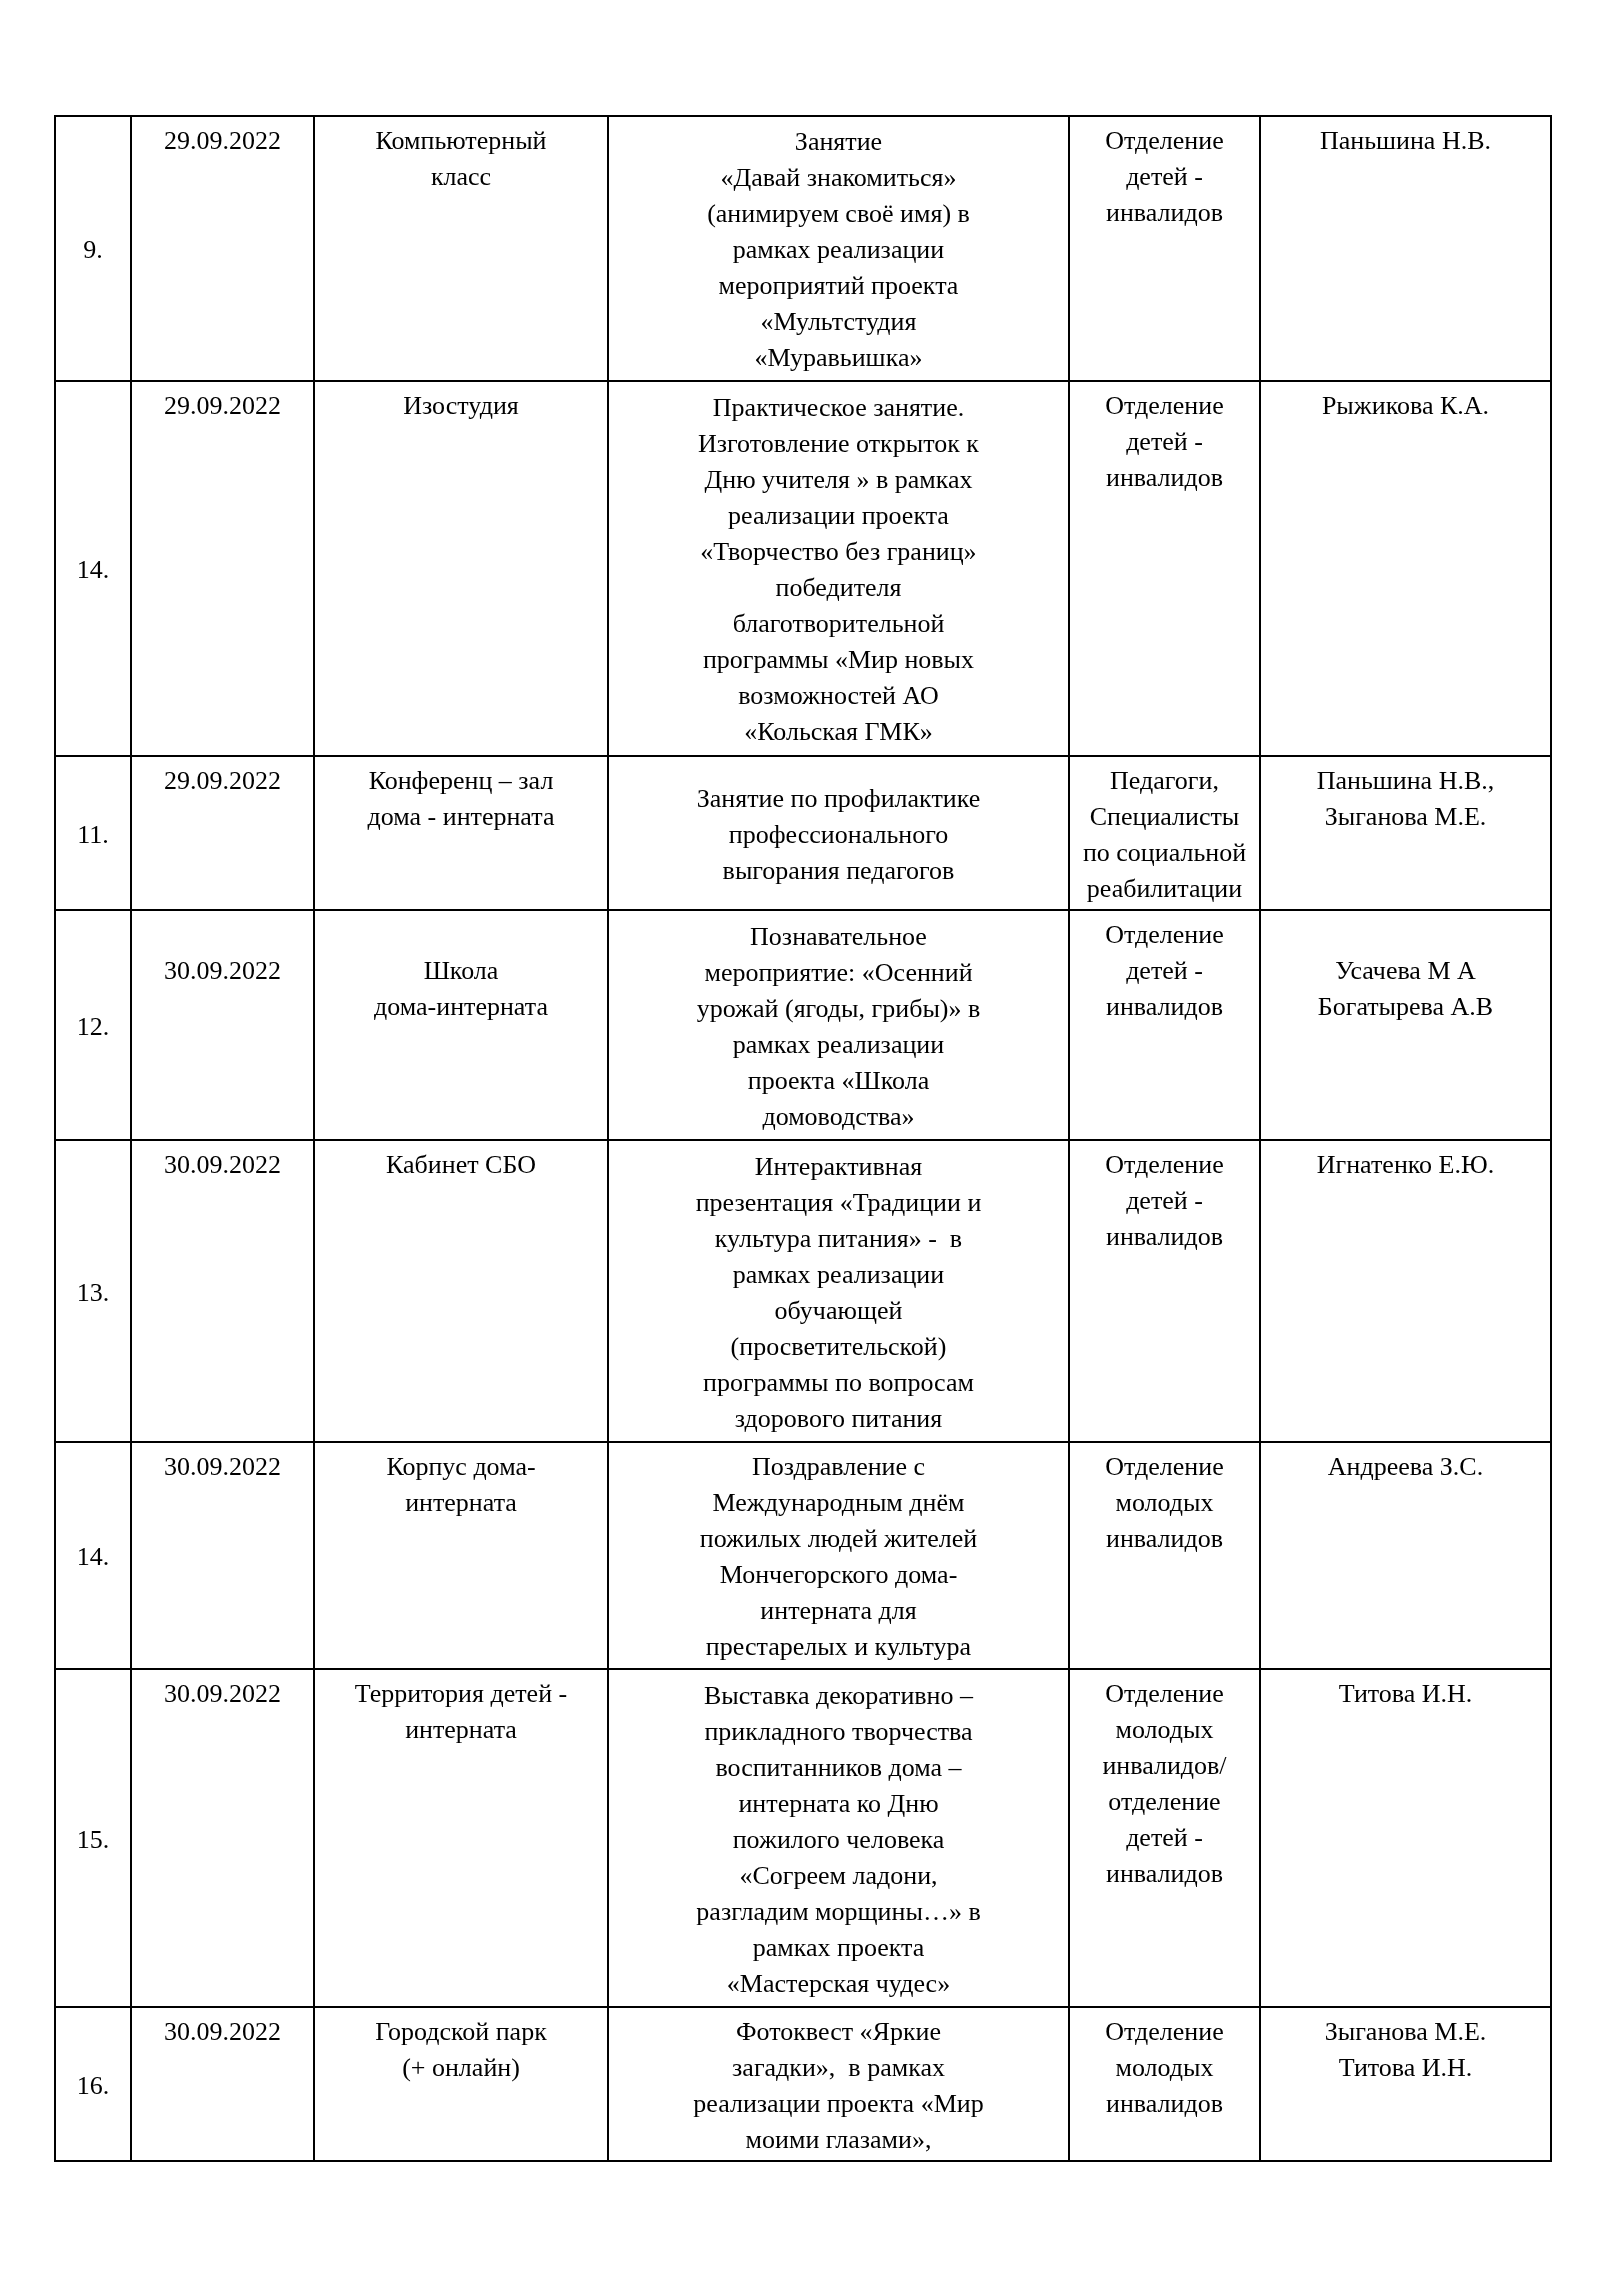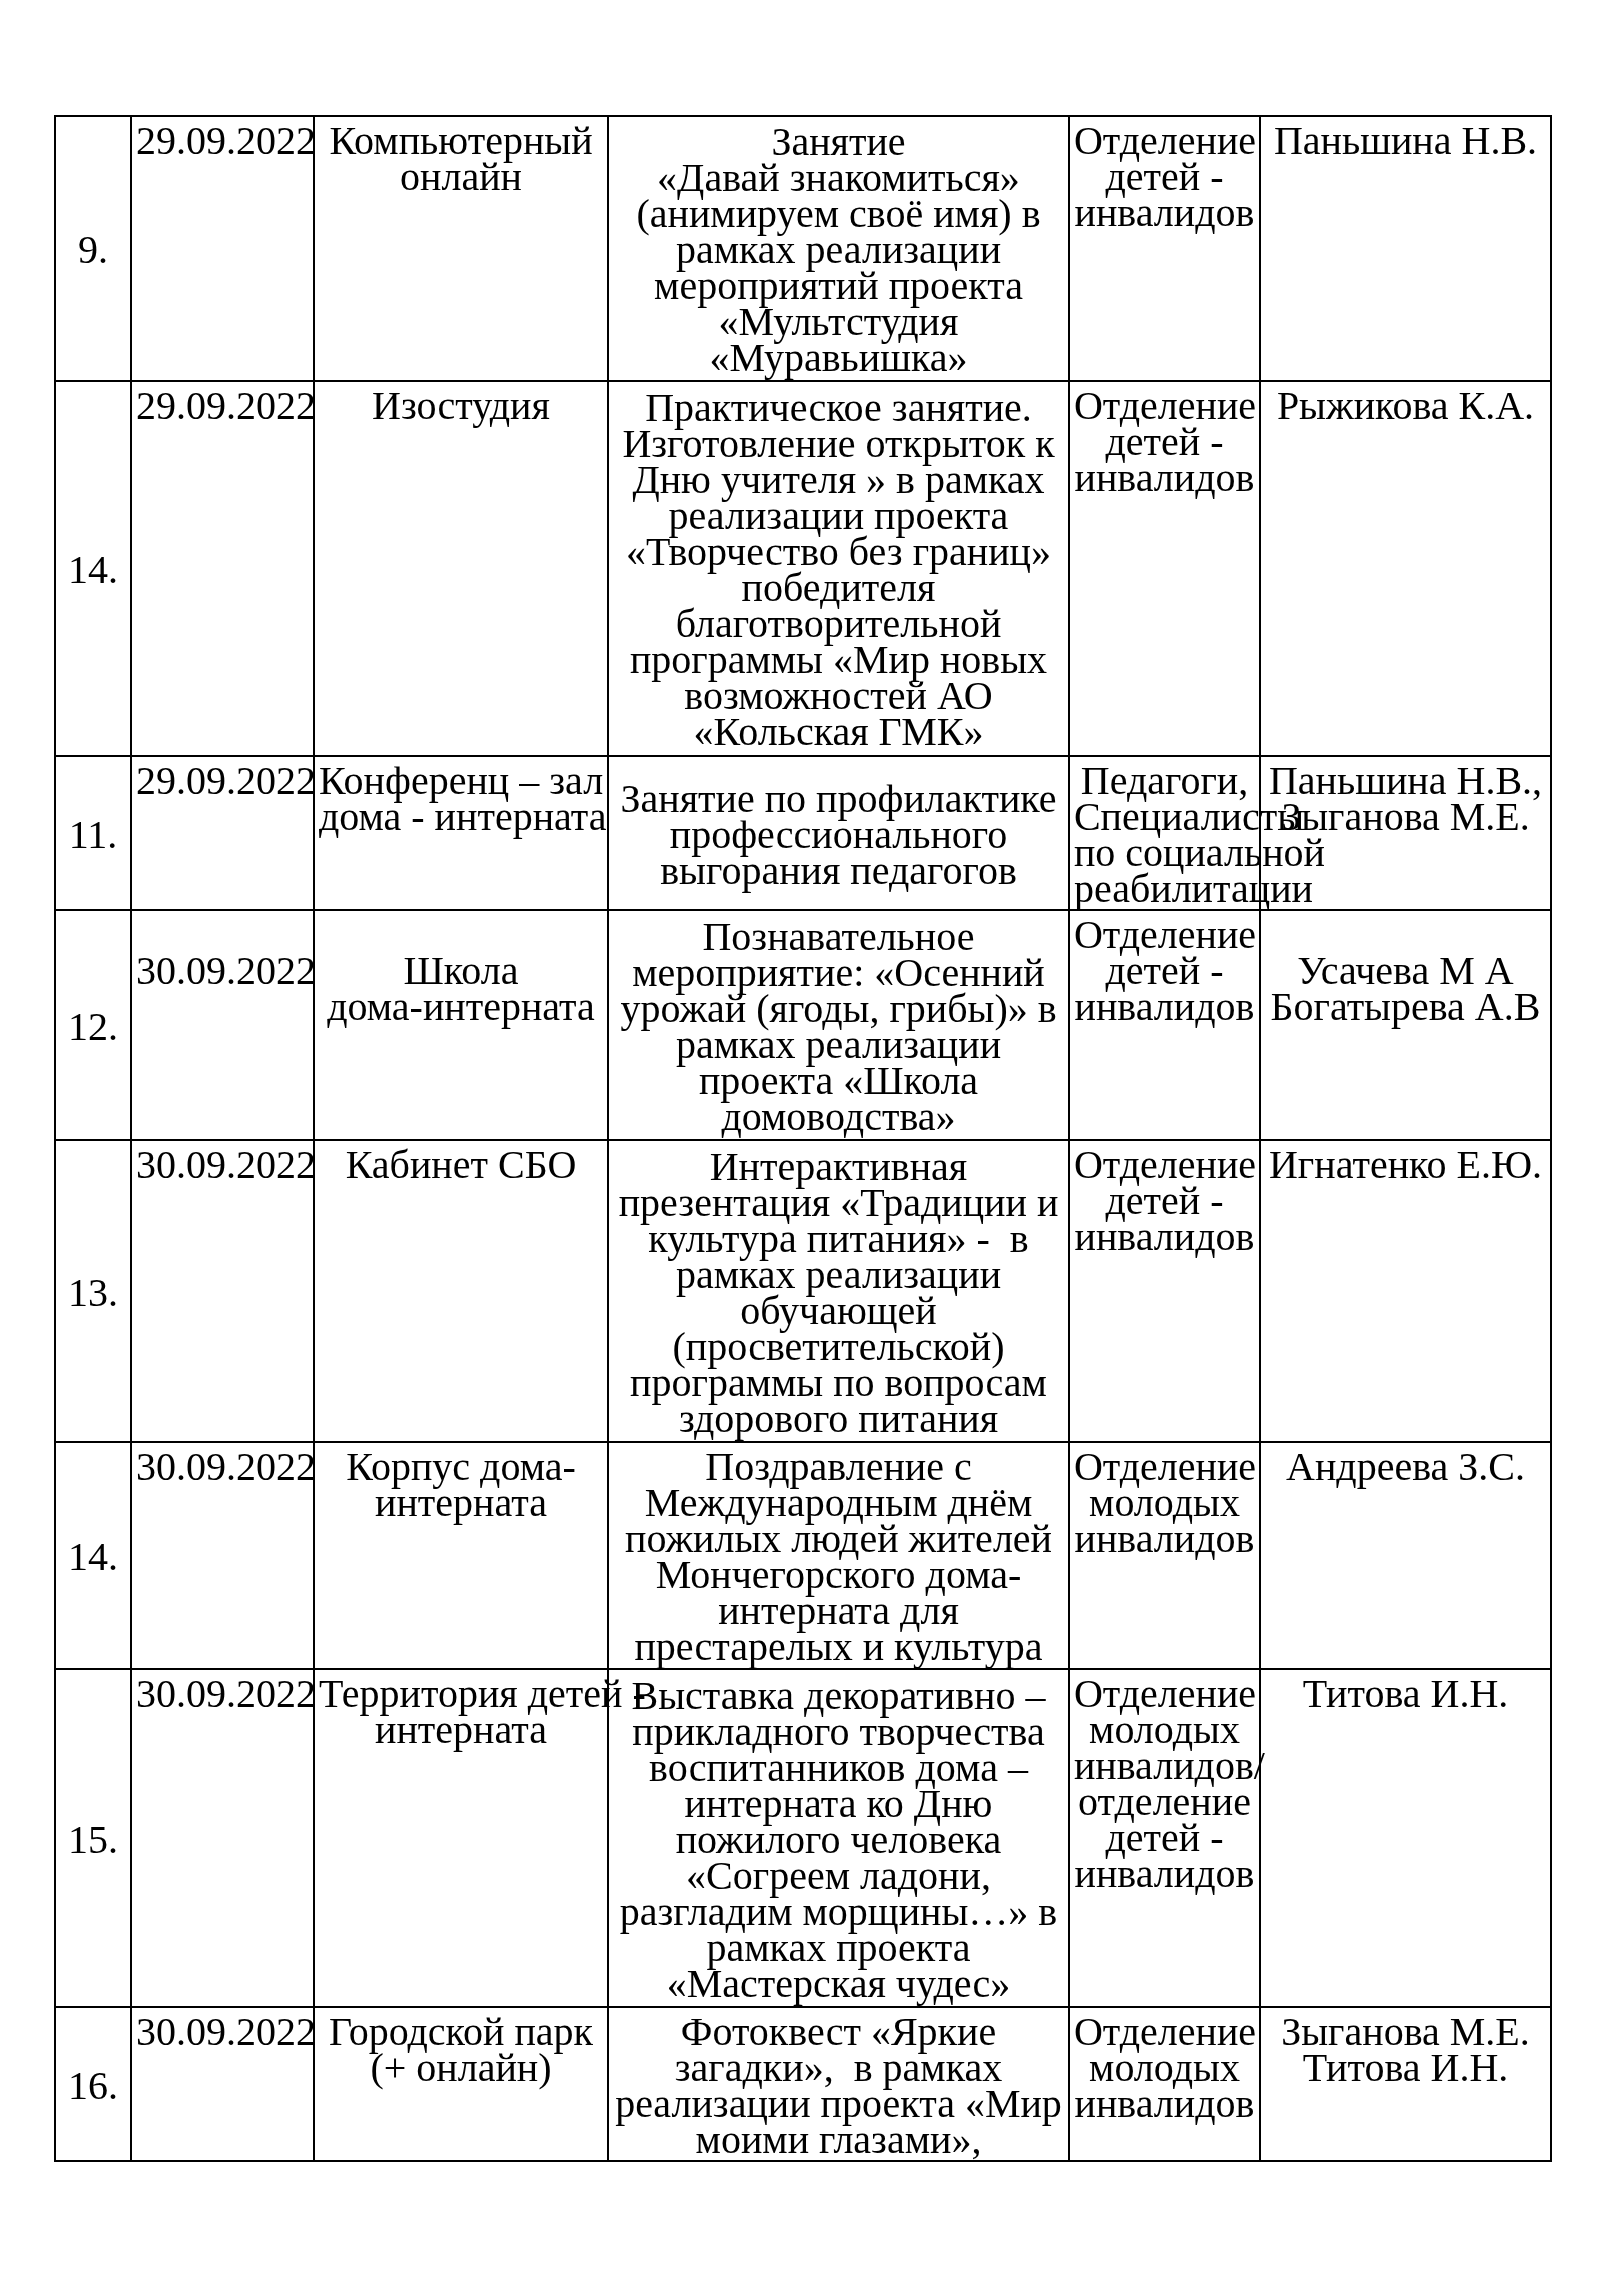--- a/index.html
+++ b/index.html
@@ -9,21 +9,21 @@
     font-family:"Liberation Serif","DejaVu Serif",serif;
     position:relative;
   }
   .page{position:absolute;inset:0;background:#ffffff;}
   table.schedule{
     position:absolute;left:54px;top:115px;width:1497px;
     border-collapse:collapse;table-layout:fixed;
   }
   td{
     border:2.9px solid #000000;
-    font-size:40px;line-height:36px;
+    font-size:26px;line-height:36px;
     text-align:center;vertical-align:top;
     white-space:pre;
     padding:5.9px 3.9px 2px 3.9px;
   }
   td.c-num{vertical-align:middle;}
   td.c-event{vertical-align:middle;}
   tr.r0{height:265px;}
   tr.r1{height:375px;}
   tr.r2{height:152px;}
   tr.r3{height:230px;}
@@ -43,21 +43,21 @@
       <col style="width:294px">
       <col style="width:461px">
       <col style="width:191px">
       <col style="width:291px">
     </colgroup>
     <tbody>
       <tr class="r0">
         <td class="c-num">9.</td>
         <td class="c-date">29.09.2022</td>
         <td class="c-loc">Компьютерный
-онлайн</td>
+класс</td>
         <td class="c-event">Занятие
 «Давай знакомиться»
 (анимируем своё имя) в
 рамках реализации
 мероприятий проекта
 «Мультстудия
 «Муравьишка»</td>
         <td class="c-dept">Отделение
 детей -
 инвалидов</td>

